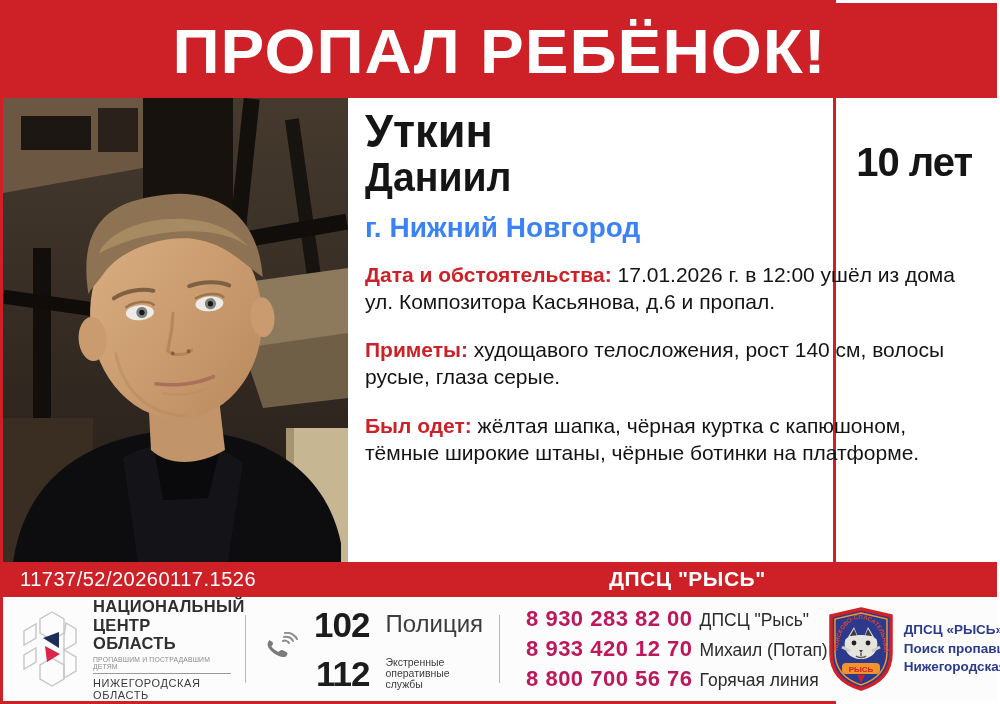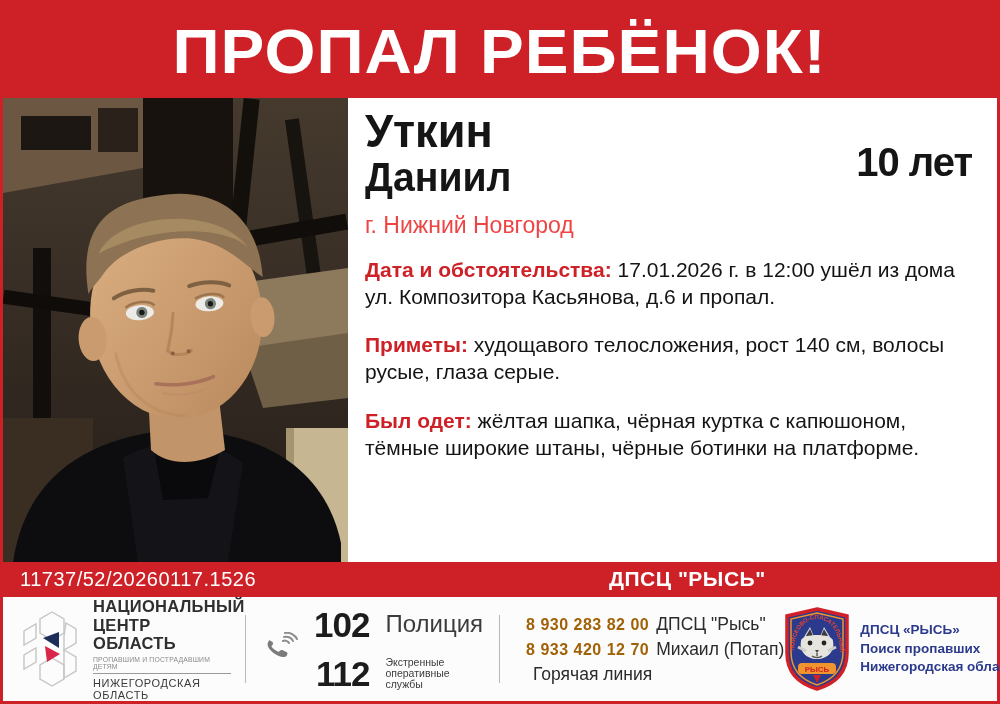--- a/index.html
+++ b/index.html
@@ -1,31 +1,31 @@
 <!DOCTYPE html>
 <html><head>
 <meta charset="utf-8">
 <style>
   html,body{margin:0;padding:0;background:#fff;width:1000px;height:704px;overflow:hidden;
     font-family:"Liberation Sans","DejaVu Sans",sans-serif;}
-  .poster{position:relative;width:1000px;height:704px;box-sizing:border-box;
+  .poster{position:relative;width:836px;height:704px;box-sizing:border-box;
     border:3px solid #ce2127;background:#fff;}
   
   .banner{position:absolute;left:0;top:0;width:994px;height:95px;background:#ce2127;
     display:flex;align-items:center;justify-content:center;}
   .banner-title{color:#fff;font-weight:700;font-size:63px;letter-spacing:1px;
     transform:scaleX(1.04);white-space:nowrap;}
   
   .photo{position:absolute;left:0;top:95px;width:345px;height:464px;overflow:hidden;background:#2e2620;}
   
   .info{position:absolute;left:362px;top:95px;width:615px;padding-top:10px;}
   .name-last{font-size:46px;font-weight:700;color:#151515;line-height:1.04;transform-origin:left;transform:scaleX(.98);}
   .name-first{font-size:40px;font-weight:700;color:#151515;line-height:1.06;transform-origin:left;transform:scaleX(.98);}
   .age{position:absolute;right:8px;top:42px;font-size:40px;font-weight:700;color:#151515;letter-spacing:-1px;}
-  .city{margin-top:14px;font-size:23px;font-weight:400;color:#ef4444;}
+  .city{margin-top:14px;font-size:28px;font-weight:700;color:#3b82f6;}
   .detail{margin-top:17px;font-size:21px;line-height:1.29;color:#141414;width:612px;}
   .detail .lbl{color:#ce2127;font-weight:700;}
   
   .band{position:absolute;left:0;top:559px;width:994px;height:35px;background:#ce2127;color:#fff;}
   .band .code{position:absolute;left:17px;top:6px;font-size:20px;letter-spacing:.5px;}
   .band .org{position:absolute;left:606px;top:5px;font-size:21px;font-weight:700;letter-spacing:.5px;}
   
   .footer{position:absolute;left:0;top:594px;width:994px;height:104px;background:#fdfcfc;
     display:flex;align-items:center;padding:14px 20px;box-sizing:border-box;}
   .vdiv{width:1px;height:68px;background:#b9b9b9;flex:0 0 1px;}
@@ -36,21 +36,21 @@
   .ncp-sep{height:1px;background:#9a9a9a;margin:3px 0 3px 0;}
   .ncp-reg{font-size:11px;color:#3a3a3a;letter-spacing:.6px;}
   .emg{display:grid;grid-template-columns:auto auto;column-gap:12px;row-gap:0;align-items:center;margin:0 0 0 16px;gap:16px;}
   .emg-num{font-size:35px;font-weight:700;color:#1c1c1c;line-height:.95;letter-spacing:-1px;justify-self:end;}
   .emg-pol{font-size:24px;color:#3c3c3c;}
   .emg-small{font-size:10.5px;line-height:1.05;color:#3c3c3c;}
   .d1{margin-left:14px;}
   .d2{margin-left:16px;}
   .phones{margin-left:26px;}
   .ph-row{display:flex;align-items:baseline;margin:4px 0;}
-  .ph-num{font-size:16px;font-weight:700;color:#a16207;letter-spacing:.5px;white-space:nowrap;}
+  .ph-num{font-size:22px;font-weight:700;color:#be185d;letter-spacing:.5px;white-space:nowrap;}
   .ph-lbl{font-size:17.5px;color:#2b2b2b;margin-left:7px;white-space:nowrap;}
   .badge-wrap{margin-left:auto;display:flex;align-items:center;}
   .badge-text{margin-left:10px;width:128px;}
   .bt{font-size:13.5px;font-weight:700;color:#2b3a8c;line-height:1.38;white-space:nowrap;}
   .phone-icon{margin-left:18px;flex:0 0 34px;}
 </style>
 </head>
 <body>
 
 <div class="poster">
@@ -196,20 +196,21 @@
     <div class="phones">
       <div class="ph-row">
         <span class="ph-num">8 930 283 82 00</span>
         <span class="ph-lbl">ДПСЦ "Рысь"</span>
       </div>
       <div class="ph-row">
         <span class="ph-num">8 933 420 12 70</span>
         <span class="ph-lbl">Михаил (Потап)</span>
       </div>
       <div class="ph-row">
+        <span class="ph-num">8 800 700 56 76</span>
         <span class="ph-lbl">Горячая линия</span>
       </div>
     </div>
 
     <div class="badge-wrap">
       <svg width="66" height="84" viewBox="0 0 66 84">
         <defs>
           <path id="arcp" d="M10,46 C10,22 22,12 33,12 C44,12 56,22 56,46" fill="none"></path>
         </defs>
         <path d="M33,2 L63,9 L63,46 C63,66 50,77 33,82 C16,77 3,66 3,46 L3,9 Z" fill="#2b3a8c" stroke="#cf2127" stroke-width="3.5"></path>

